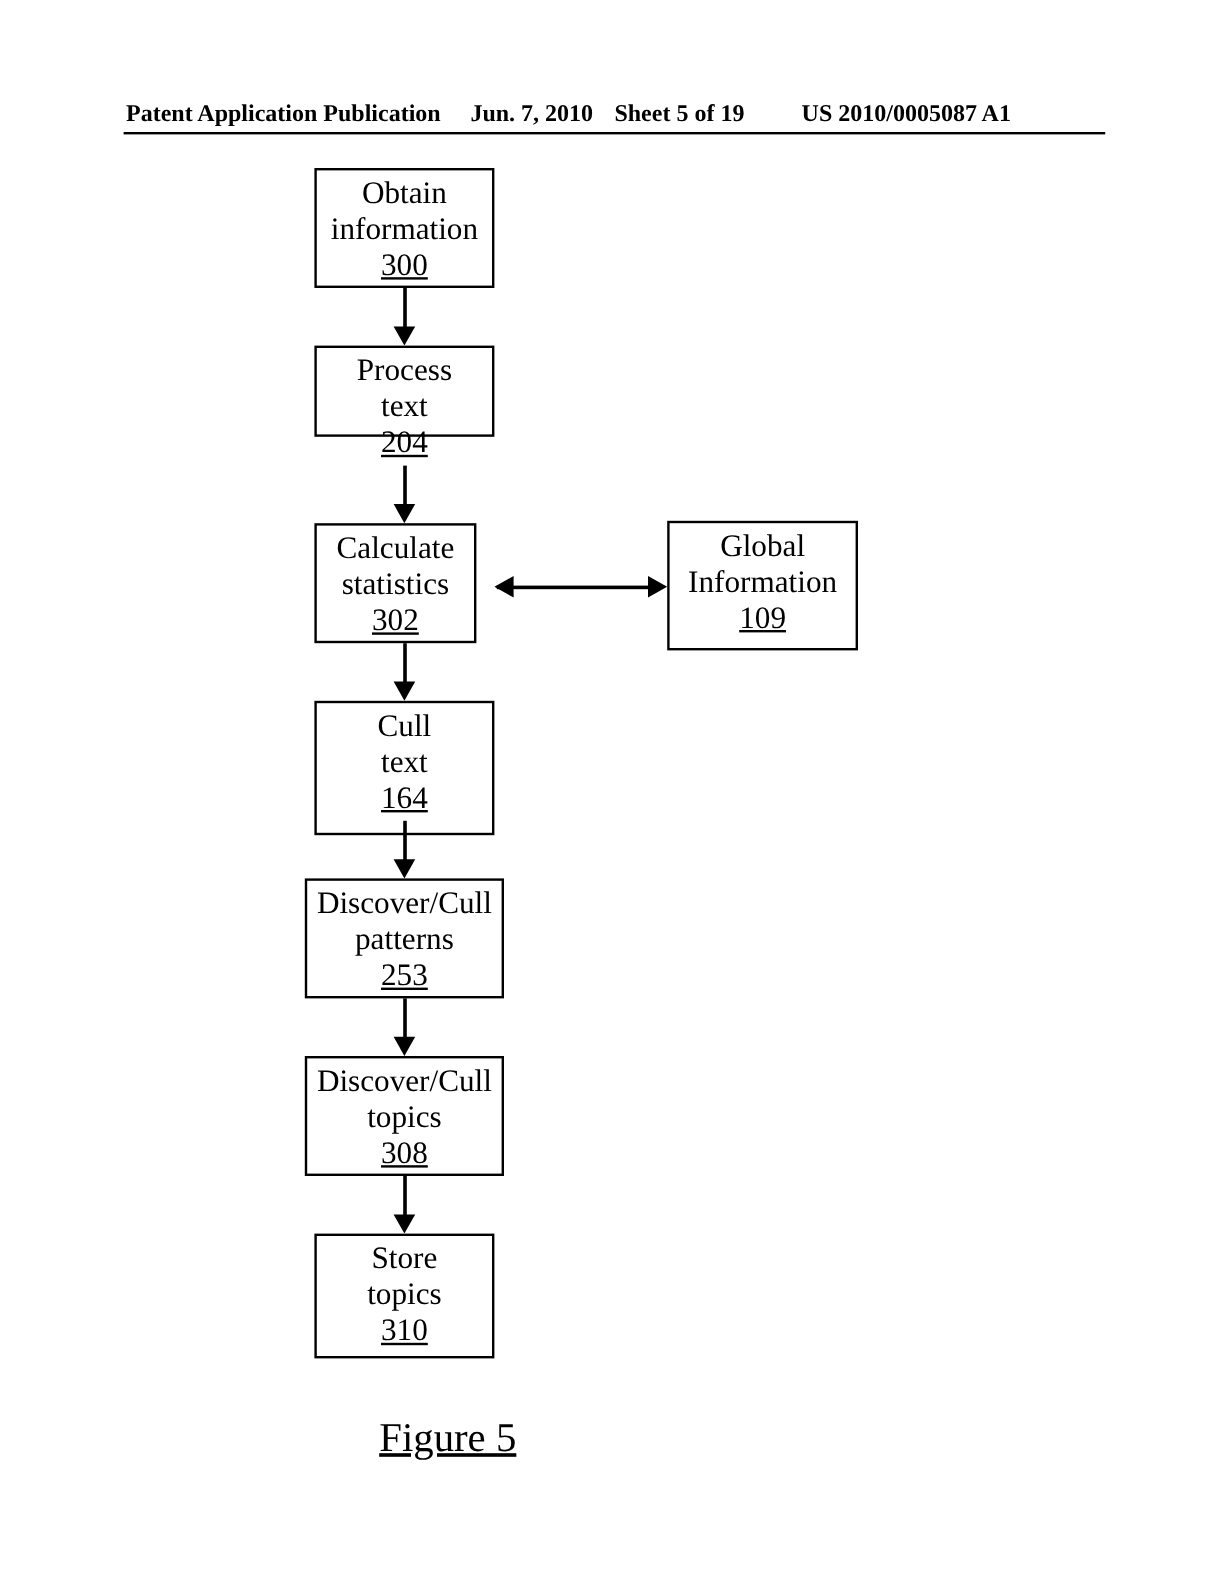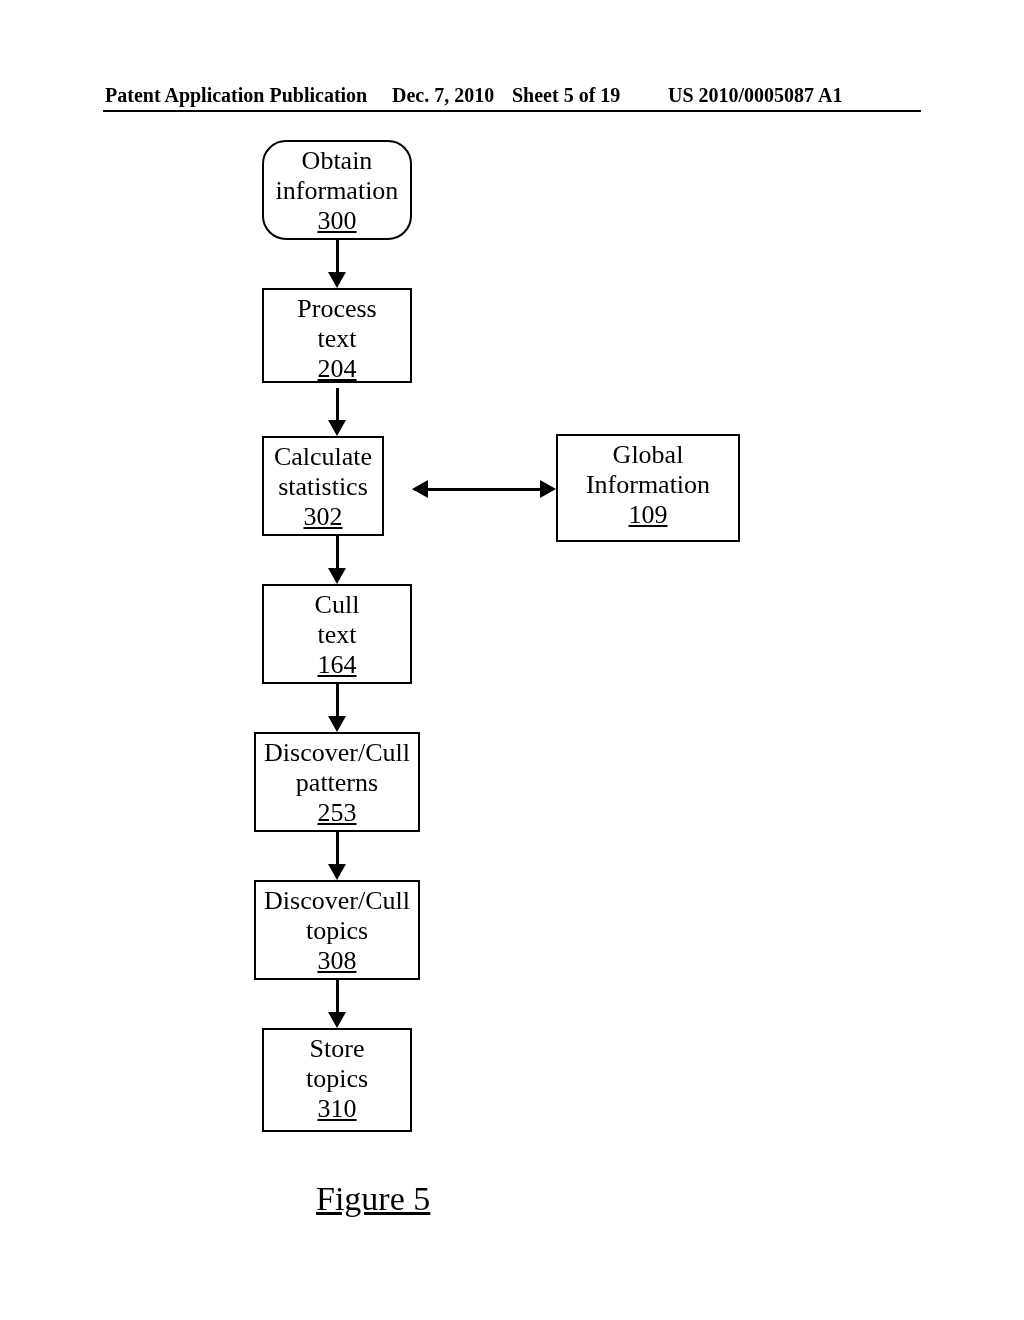--- a/index.html
+++ b/index.html
@@ -80,62 +80,62 @@
     position: absolute;
     font-size: 34px;
     text-decoration: underline;
   }
 </style>
 </head>
 <body>
 
 <div class="header">
   <span class="hl">Patent Application Publication</span>
-  <span class="hc">Dec. 7, 2010</span>
+  <span class="hc">Jun. 7, 2010</span>
   <span class="hs">Sheet 5 of 19</span>
   <span class="hr">US 2010/0005087 A1</span>
 </div>
 <div class="rule"></div>
 
-<div class="fbox" style="left:262px; top:140px; width:150px; height:100px;border-radius:24px;">
+<div class="fbox" style="left:262px; top:140px; width:150px; height:100px;">
   <span>Obtain</span><br>
   <span>information</span><br>
   <span class="ref">300</span>
 </div>
 <div class="arrow-v" style="left:336px; top:240px; height:36px;"></div>
 <div class="ahead-down" style="left:328px; top:272px;"></div>
 
-<div class="fbox" style="left:262px; top:288px; width:150px; height:95px;">
+<div class="fbox" style="left:262px; top:288px; width:150px; height:76px;">
   <span>Process</span><br>
   <span>text</span><br>
   <span class="ref">204</span>
 </div>
 <div class="arrow-v" style="left:336px; top:388px; height:36px;"></div>
 <div class="ahead-down" style="left:328px; top:420px;"></div>
 
-<div class="fbox" style="left:262px; top:436px; width:122px; height:100px;">
+<div class="fbox" style="left:262px; top:436px; width:135px; height:100px;">
   <span>Calculate</span><br>
   <span>statistics</span><br>
   <span class="ref">302</span>
 </div>
 
 <div class="arrow-h" style="left:414px; top:488px; width:130px;"></div>
 <div class="ahead-left" style="left:412px; top:480px;"></div>
 <div class="ahead-right" style="left:540px; top:480px;"></div>
 
-<div class="fbox" style="left:556px; top:434px; width:184px; height:108px;">
+<div class="fbox" style="left:556px; top:434px; width:159px; height:108px;">
   <span>Global</span><br>
   <span>Information</span><br>
   <span class="ref">109</span>
 </div>
 
 <div class="arrow-v" style="left:336px; top:536px; height:36px;"></div>
 <div class="ahead-down" style="left:328px; top:568px;"></div>
 
-<div class="fbox" style="left:262px; top:584px; width:150px; height:100px;">
+<div class="fbox" style="left:262px; top:584px; width:150px; height:112px;">
   <span>Cull</span><br>
   <span>text</span><br>
   <span class="ref">164</span>
 </div>
 <div class="arrow-v" style="left:336px; top:684px; height:36px;"></div>
 <div class="ahead-down" style="left:328px; top:716px;"></div>
 
 <div class="fbox" style="left:254px; top:732px; width:166px; height:100px;">
   <span>Discover/Cull</span><br>
   <span>patterns</span><br>

